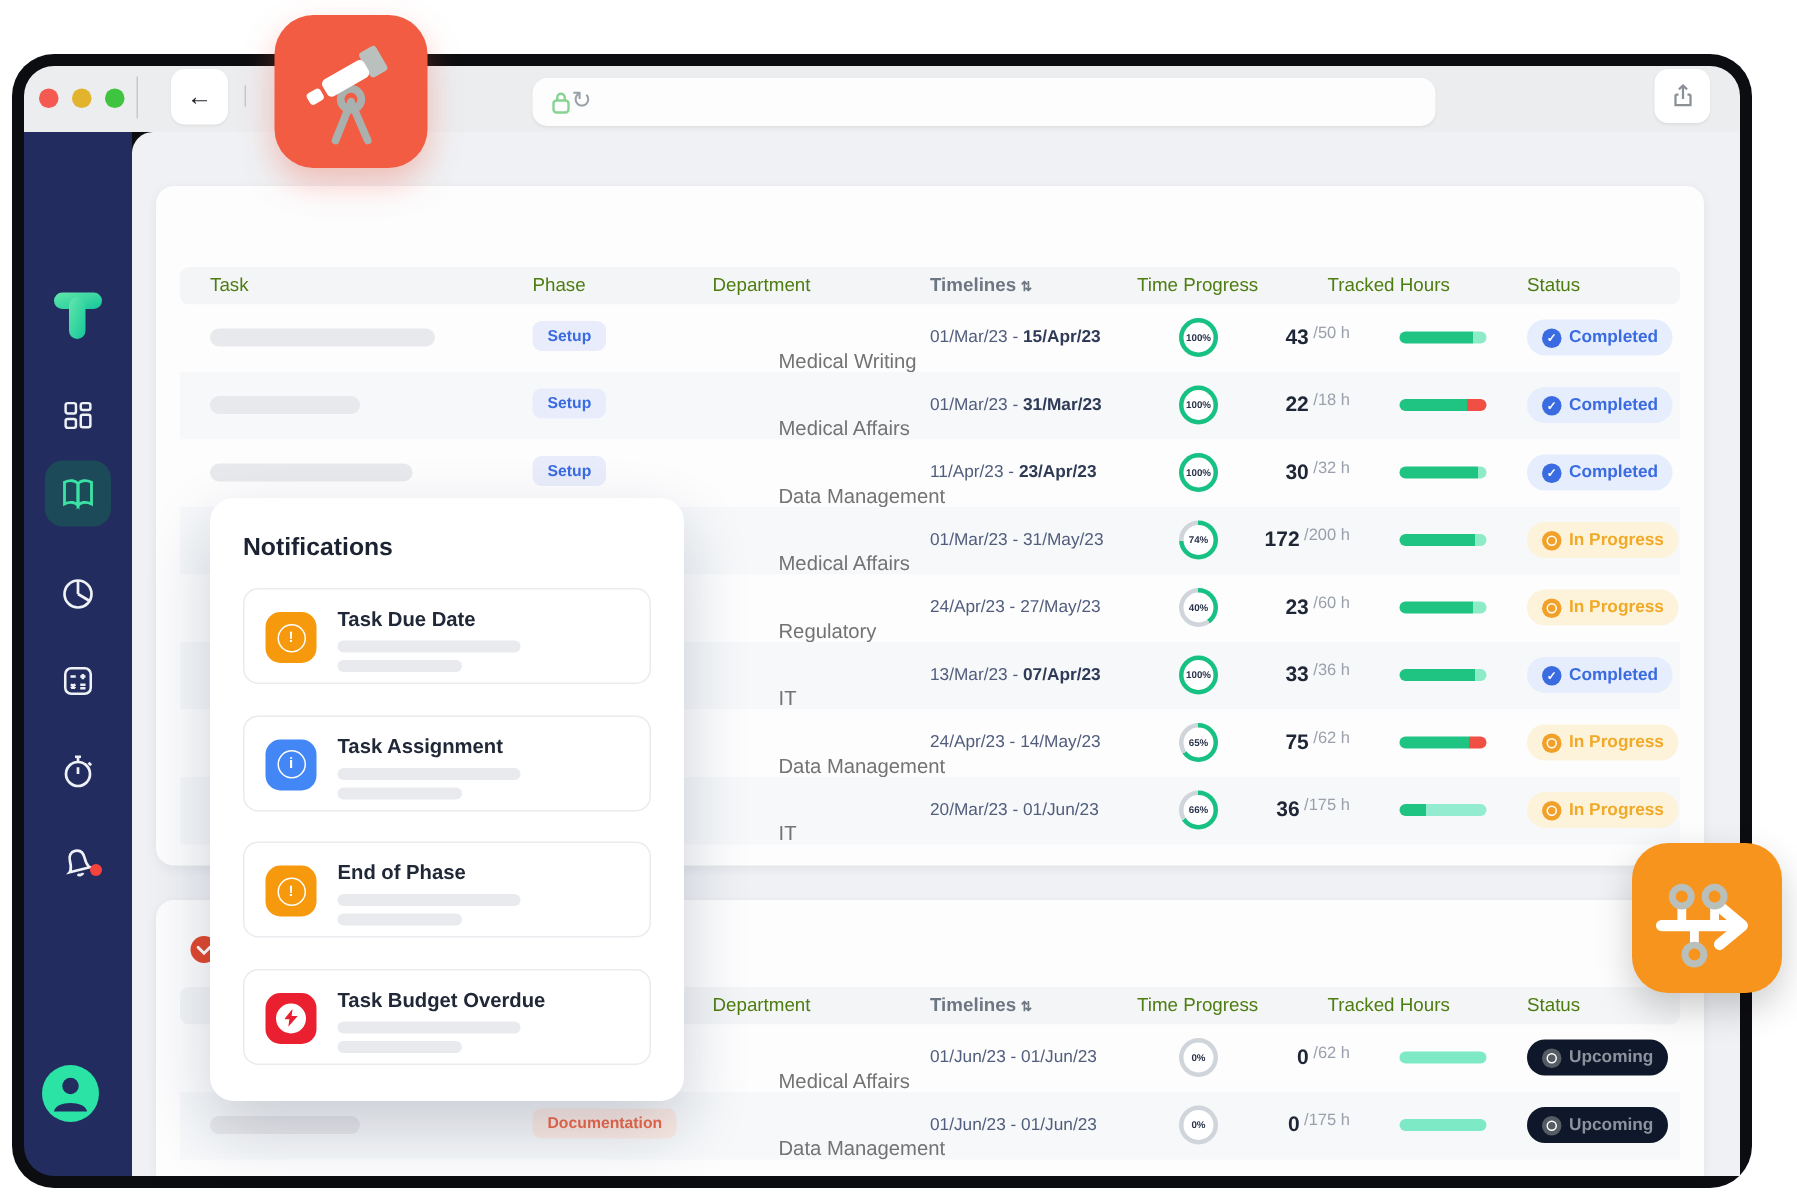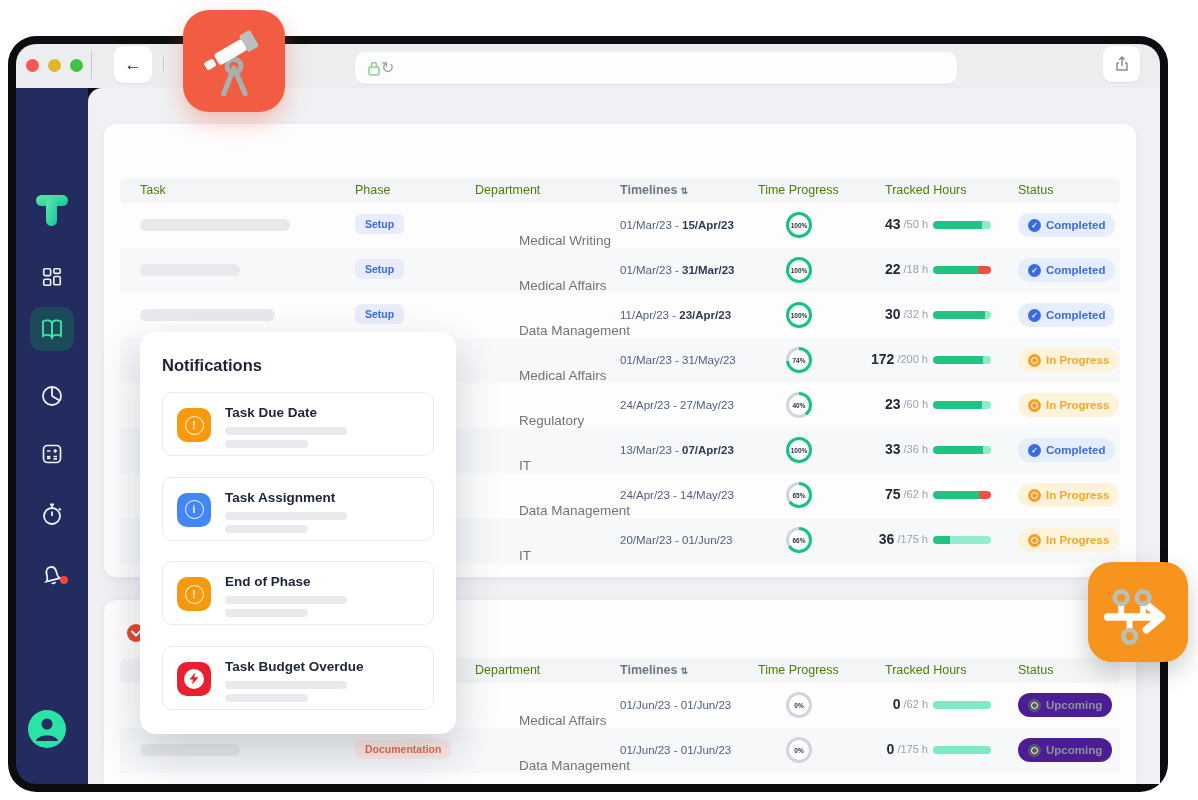--- a/index.html
+++ b/index.html
@@ -47,33 +47,33 @@
   .trow.alt{background:#f6f8fa;}
   .ph{position:absolute;left:20px;top:16px;height:12px;border-radius:6px;background:#e8e9ec;}
   .pbadge{position:absolute;left:235px;top:11px;font-size:10.5px;font-weight:bold;border-radius:6px;padding:4px 10px;}
   .pbadge.setup{background:#e9edfb;color:#3a6be0;}
   .pbadge.doc{background:#fcebe5;color:#ef6a4b;}
   .dept{position:absolute;left:355px;top:30px;font-size:13.5px;color:#737373;margin-left:44px;}
   .tl{position:absolute;left:500px;top:16px;font-size:11.5px;color:#515d7c;}
   .t-end.b{font-weight:bold;color:#2e3a56;}
   .ring{position:absolute;left:666px;top:9px;width:26px;height:26px;border-radius:50%;display:flex;align-items:center;justify-content:center;}
   .ring-label{width:20px;height:20px;border-radius:50%;background:#fff;font-size:6.5px;font-weight:bold;color:#29324a;display:flex;align-items:center;justify-content:center;}
-  .hours{position:absolute;left:690px;top:13px;width:118px;display:flex;justify-content:flex-end;align-items:center;gap:3px;}
+  .hours{position:absolute;left:662px;top:13px;width:118px;display:flex;justify-content:flex-end;align-items:flex-start;gap:3px;}
   .hours b{font-size:14px;color:#1f2736;}
   .hours span{font-size:11px;color:#9aa1ac;}
   .bar{position:absolute;left:813px;top:18px;width:58px;height:8px;border-radius:4px;}
   .status{position:absolute;left:898px;top:10px;height:24px;display:inline-flex;align-items:center;border-radius:13px;padding:0 10px;font-size:11.5px;font-weight:bold;}
   .s-icon{width:13px;height:13px;border-radius:50%;display:inline-flex;align-items:center;justify-content:center;margin-right:5px;}
   .status.completed{background:#e6edfc;color:#3a6be0;}
   .status.completed .s-icon{background:#3a6be0;color:#fff;font-size:8px;}
   .status.completed .s-icon::after{content:"\2713";}
   .status.in_progress{background:#fdf3da;color:#f1a928;}
   .status.in_progress .s-icon{background:#f1a12a;}
   .status.in_progress .s-icon::after,.status.upcoming .s-icon::after{content:"";width:5px;height:5px;border:1.5px solid #fff;border-radius:50%;}
-  .status.upcoming{background:#4c1d95;color:#8c939d;}
+  .status.upcoming{background:#0f172a;color:#8c939d;}
   .status.upcoming .s-icon{background:#565c64;}
 
   
   .popup{left:140px;top:332px;width:316px;height:402px;background:#fff;border-radius:16px;box-shadow:0 18px 44px rgba(20,30,60,.20);z-index:30;}
   .ntitle{position:absolute;left:22px;top:24px;font-size:16.5px;font-weight:bold;color:#1b2332;}
   .n-item{position:absolute;left:22px;width:272px;height:64px;border:1px solid #e9ebef;border-radius:10px;background:#fff;box-sizing:border-box;}
   .n-ic{position:absolute;left:14px;top:15px;width:34px;height:34px;border-radius:10px;display:flex;align-items:center;justify-content:center;}
   .n-glyph{width:17px;height:17px;border:1.8px solid #fff;border-radius:50%;color:#fff;font-size:10px;font-weight:bold;display:flex;align-items:center;justify-content:center;}
   .n-ic.bolt .n-glyph{background:#fff;border:none;width:20px;height:20px;}
   .n-ic.bolt .n-glyph::after{content:"";width:9px;height:12px;background:#ea2030;clip-path:polygon(62% 0,0 58%,38% 58%,30% 100%,100% 40%,55% 40%);}

